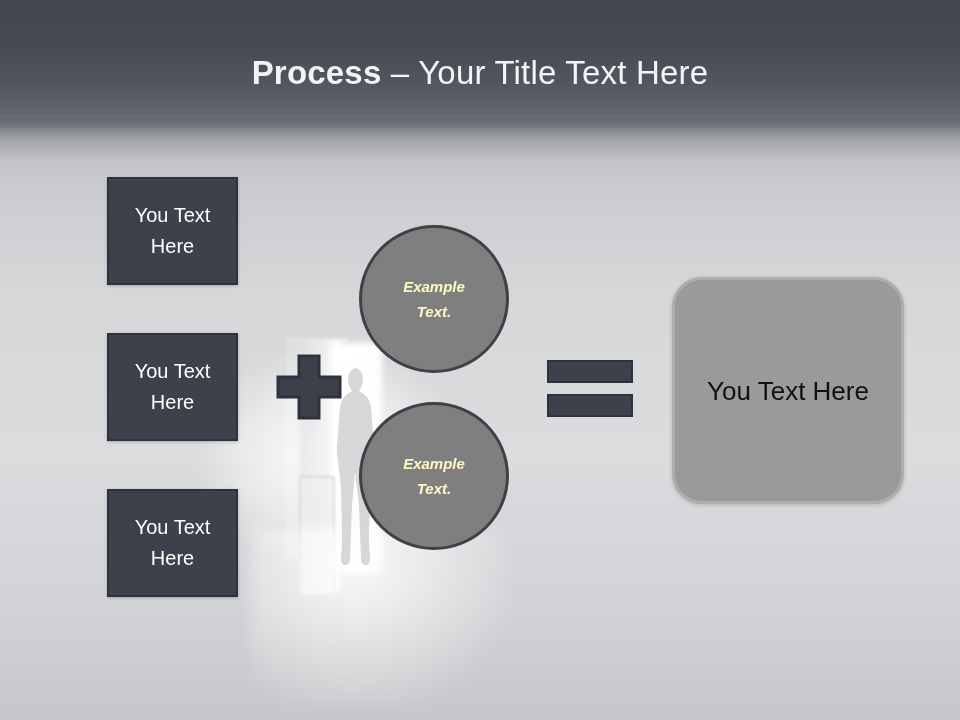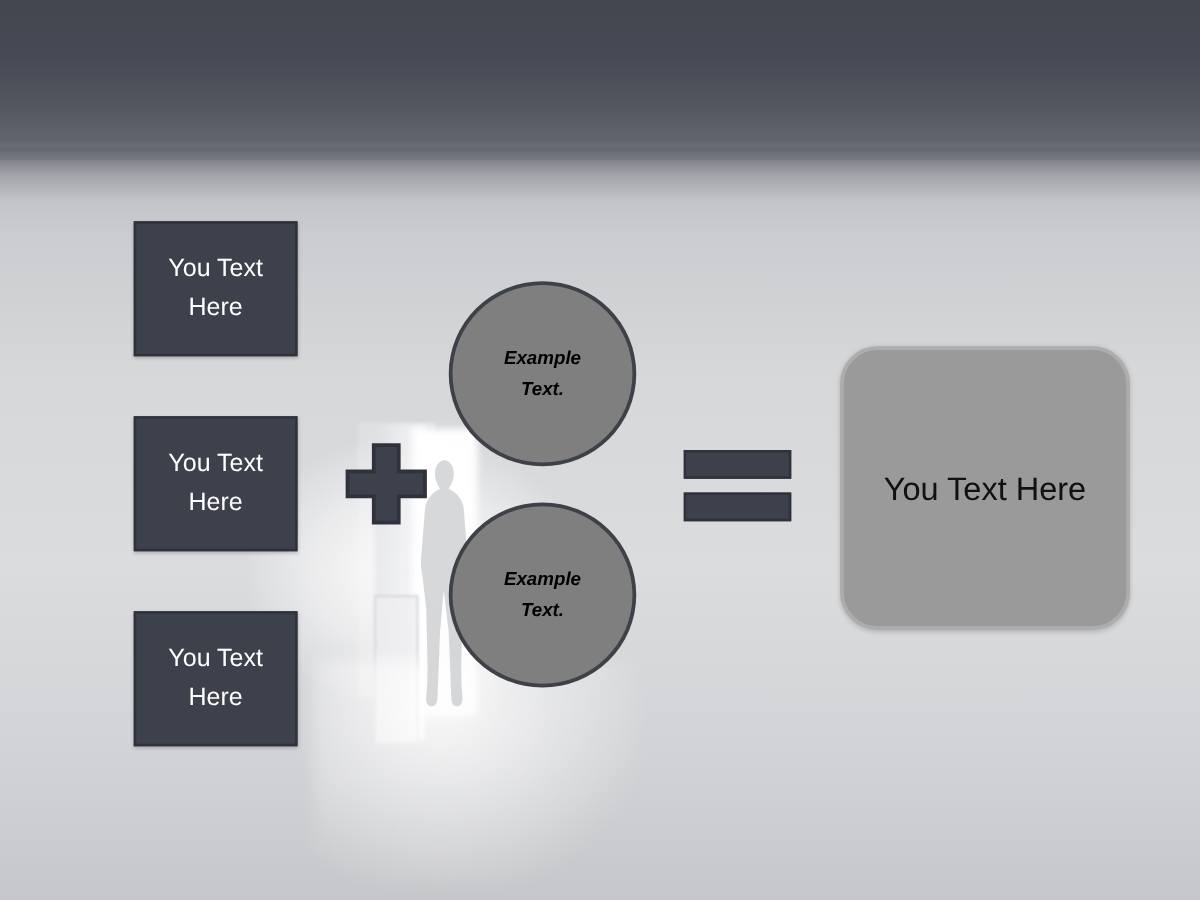--- a/index.html
+++ b/index.html
@@ -155,21 +155,21 @@
     width: 150px;
     height: 148px;
     border-radius: 50%;
     background: #7f7f7f;
     border: 3px solid #3e4148;
     box-sizing: border-box;
     display: flex;
     flex-direction: column;
     align-items: center;
     justify-content: center;
-    color: #000000;
+    color: #fef9c3;
     font-size: 15px;
     font-weight: bold;
     font-style: italic;
     line-height: 25px;
     text-align: center;
   }
   #circle-1 { top: 225px; }
   #circle-2 { top: 402px; }
 
   
@@ -222,20 +222,23 @@
     <div class="door-leaf"></div>
     <div class="floor-glow"></div>
     <svg class="silhouette" viewBox="0 0 56 250">
       <path fill="#b9bcc0" d="M27 2c-6 0-9 5-9 11 0 5 2 9 4 12-6 3-11 8-12 16l-3 38c-0.5 6 0 11 1 16l3 26 1 44c0 8 0 18-1 26-0.5 5 1 8 4 8 3 0 5-2 5-7l2-52 3-34 4 34 2 52c0 5 2 7 5 7 3 0 4-3 4-8-1-8-1-18-1-26l1-44 3-26c1-5 1-10 1-16l-3-38c-1-8-6-13-12-16 2-3 4-7 4-12 0-6-3-11-9-11z"></path>
     </svg>
   </div>
 
   <div class="header-band"></div>
   <div class="header-fade"></div>
 
+  <div class="slide-title">
+    <span class="t-bold">Process</span><span class="t-rest"> – Your Title Text Here</span>
+  </div>
 
   <div class="dark-box" id="box-1">
     <span>You Text Here</span>
   </div>
   <div class="dark-box" id="box-2">
     <span>You Text Here</span>
   </div>
   <div class="dark-box" id="box-3">
     <span>You Text Here</span>
   </div>

